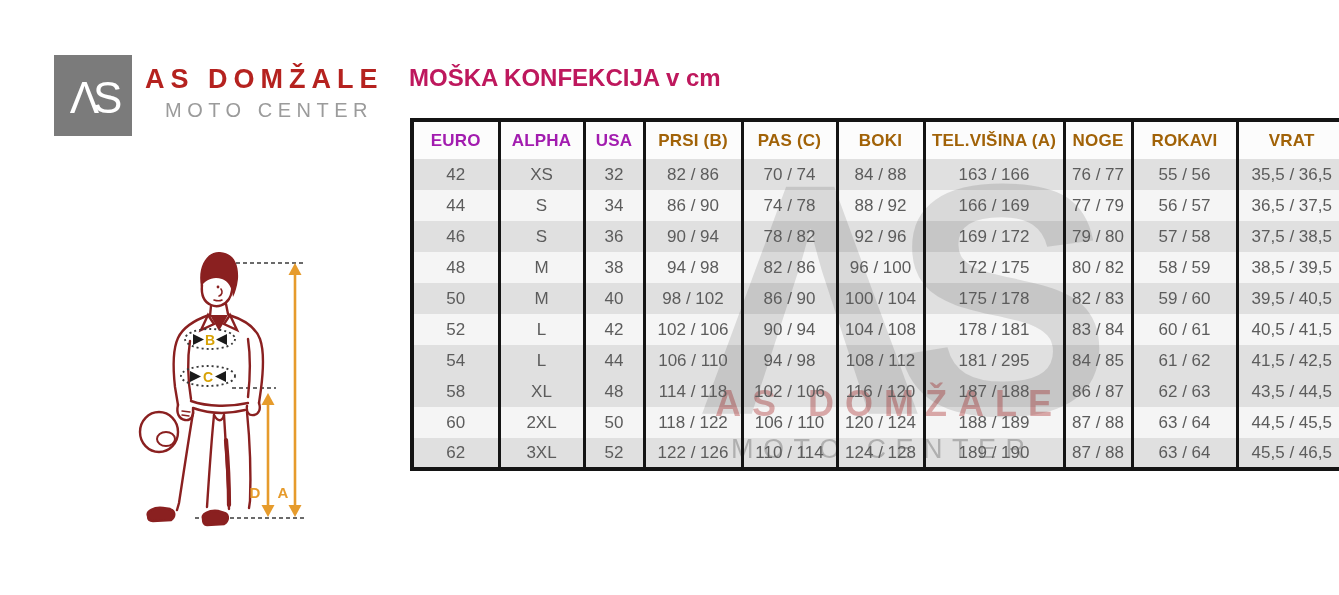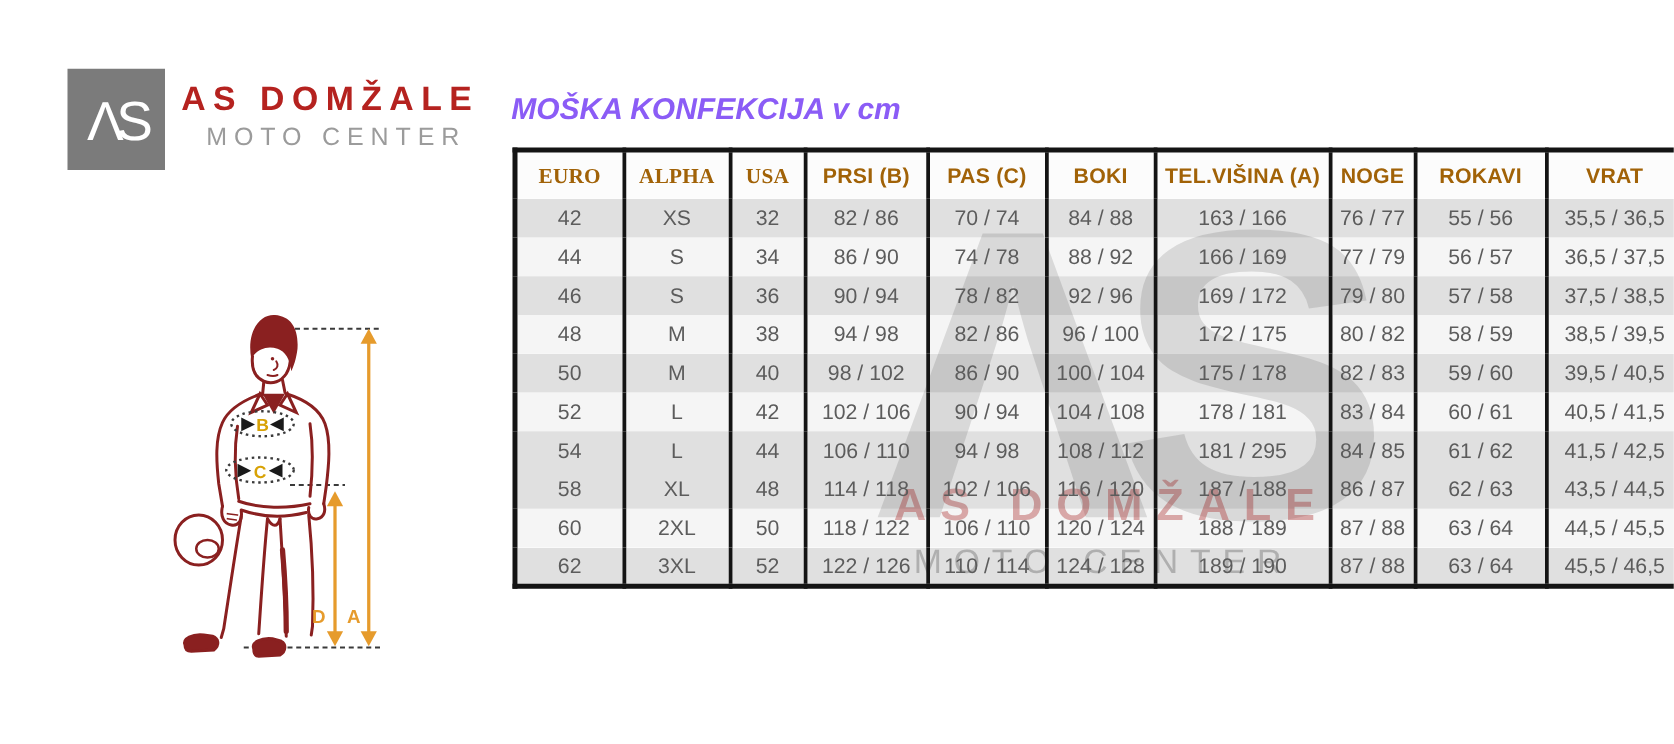--- a/index.html
+++ b/index.html
@@ -20,22 +20,22 @@
     font-size:27px; font-weight:700; color:#b5221f; letter-spacing:6px;
     white-space:nowrap;
   }
   .brand-sub {
     position:absolute; left:133px; top:99px;
     font-size:20px; font-weight:500; color:#9b9b9b; letter-spacing:5.5px;
     white-space:nowrap;
   }
   
   .page-title {
-    position:absolute; left:377px; top:74px;
-    font-size:24px; font-weight:700; color:#8b5cf6; white-space:nowrap;font-style:italic;
+    position:absolute; left:377px; top:64px;
+    font-size:24px; font-weight:700; color:#be185d; white-space:nowrap;
   }
   
   .figure-wrap { position:absolute; left:30px; top:235px; width:260px; height:310px; }
   
   .wm { position:absolute; pointer-events:none; white-space:nowrap; z-index:1; }
   .wm-mark {
     left:655px; top:110px; width:410px; height:380px;
     font-size:330px; line-height:380px; text-align:center;
     font-weight:700; letter-spacing:-28px; color:rgba(110,110,110,0.20);
   }
@@ -54,21 +54,21 @@
     border:4px solid #141414; background:transparent;
   }
   .size-table th, .size-table td {
     border-left:3px solid #141414; text-align:center; overflow:hidden;
   }
   .size-table th:first-child, .size-table td:first-child { border-left:none; }
   .size-table th {
     height:39px; font-size:17px; font-weight:700;
     background:rgba(0,0,0,0.01); letter-spacing:0.2px;
   }
-  .size-table th.hdr-muted  { color:#a16207;font-family:Liberation Serif, serif; }
+  .size-table th.hdr-muted  { color:#a21caf; }
   .size-table th.hdr-strong { color:#a16207; }
   .size-table td { height:31px; font-size:17px; font-weight:400; color:#5c5c5c; }
   .size-table tr.stripe-dark  td { background:rgba(25,25,25,0.135); }
   .size-table tr.stripe-light td { background:rgba(25,25,25,0.045); }
 </style>
 </head>
 <body>
 
 <div class="stage">
 

